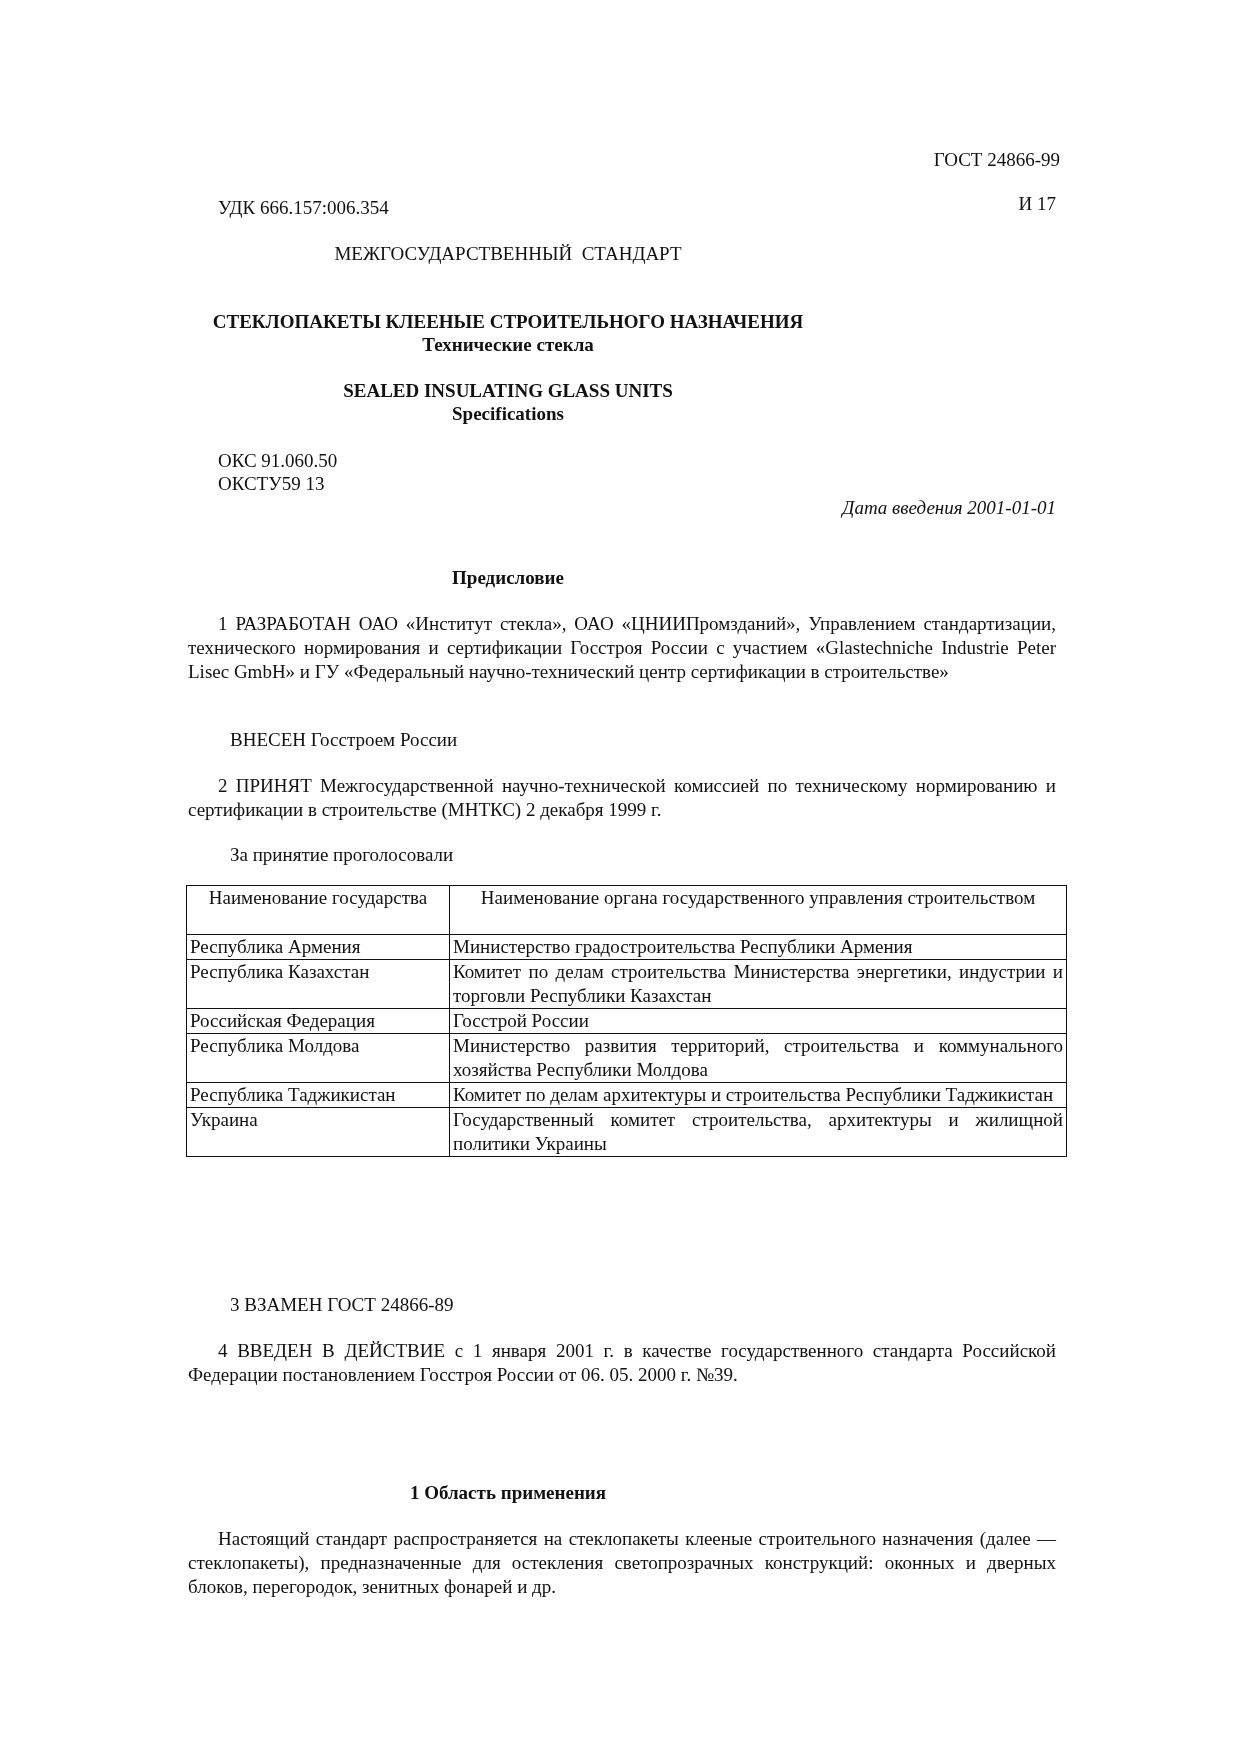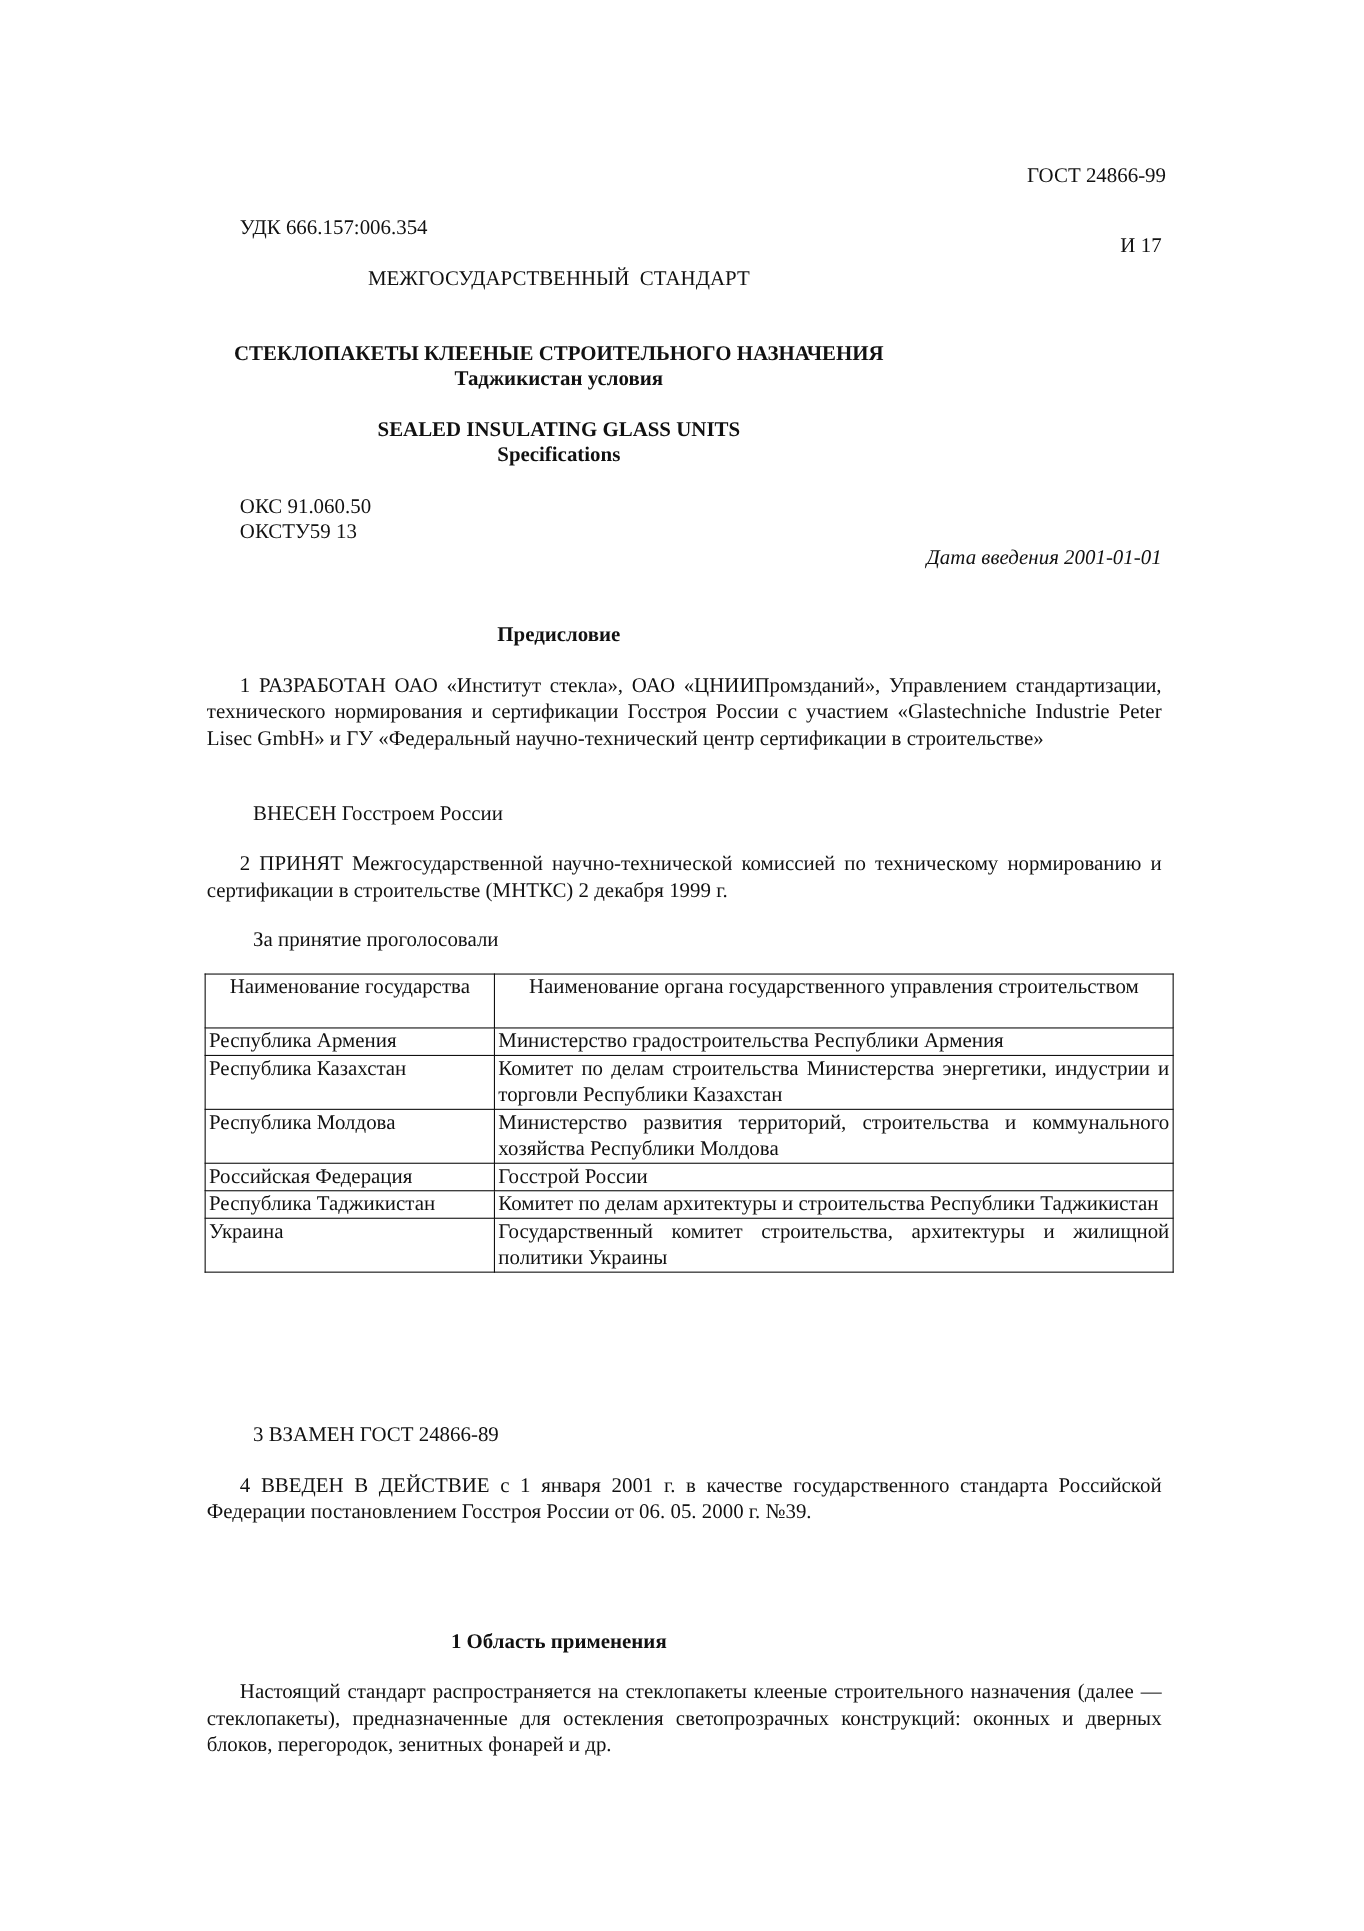--- a/index.html
+++ b/index.html
@@ -31,25 +31,25 @@
   table.vote td.col2 { text-align: justify; text-align-last: left; }
   table.vote th.c1 { width: 256px; padding-bottom: 24px; }
 </style>
 </head>
 <body>
 
 <div>
 
   <div class="abs" style="right:180px; top:148px;">ГОСТ 24866-99</div>
   <div class="abs" style="left:218px; top:196px;">УДК 666.157:006.354</div>
-  <div class="abs" style="right:184px; top:212px;">И 17</div>
+  <div class="abs" style="right:184px; top:192px;">И 17</div>
   <div class="abs center" style="top:242px; white-space:pre;">МЕЖГОСУДАРСТВЕННЫЙ  СТАНДАРТ</div>
 
   <div class="abs center bold" style="top:310px;">СТЕКЛОПАКЕТЫ КЛЕЕНЫЕ СТРОИТЕЛЬНОГО НАЗНАЧЕНИЯ</div>
-  <div class="abs center bold" style="top:333px;">Таджикистан условия</div>
+  <div class="abs center bold" style="top:333px;">Технические стекла</div>
   <div class="abs center bold" style="top:379px;">SEALED INSULATING GLASS UNITS</div>
   <div class="abs center bold" style="top:402px;">Specifications</div>
 
   <div class="abs" style="left:218px; top:449px;">ОКС 91.060.50</div>
   <div class="abs" style="left:218px; top:472px;">ОКСТУ59 13</div>
   <div class="abs italic" style="right:184px; top:496px;">Дата введения 2001-01-01</div>
 
   <div class="abs center bold" style="top:566px;">Предисловие</div>
 
   <div class="para last-line-left" style="top:612px;">1 РАЗРАБОТАН ОАО «Институт стекла», ОАО «ЦНИИПромзданий», Управлением стандартизации, технического нормирования и сертификации Госстроя России с участием «Glastechniche Industrie Peter Lisec GmbH» и ГУ «Федеральный научно-технический центр сертификации в строительстве»</div>
@@ -67,26 +67,26 @@
     <tbody>
       <tr>
         <td class="col1">Республика Армения</td>
         <td class="col2">Министерство градостроительства Республики Армения</td>
       </tr>
       <tr>
         <td class="col1">Республика Казахстан</td>
         <td class="col2">Комитет по делам строительства Министерства энергетики, индустрии и торговли Республики Казахстан</td>
       </tr>
       <tr>
+        <td class="col1">Российская Федерация</td>
+        <td class="col2">Госстрой России</td>
+      </tr>
+      <tr>
         <td class="col1">Республика Молдова</td>
         <td class="col2">Министерство развития территорий, строительства и коммунального хозяйства Республики Молдова</td>
-      </tr>
-      <tr>
-        <td class="col1">Российская Федерация</td>
-        <td class="col2">Госстрой России</td>
       </tr>
       <tr>
         <td class="col1">Республика Таджикистан</td>
         <td class="col2">Комитет по делам архитектуры и строительства Республики Таджикистан</td>
       </tr>
       <tr>
         <td class="col1">Украина</td>
         <td class="col2">Государственный комитет строительства, архитектуры и жилищной политики Украины</td>
       </tr>
     </tbody>

